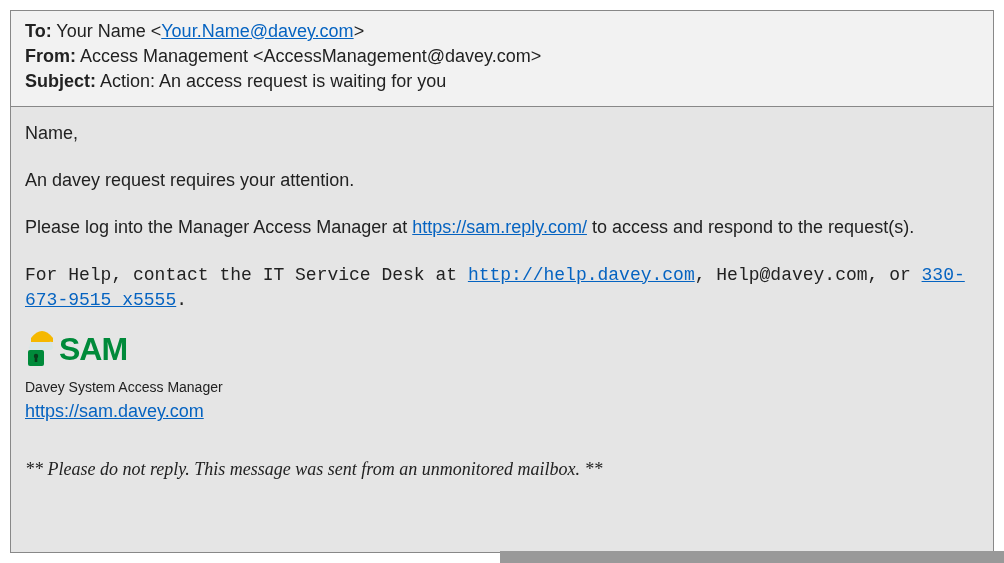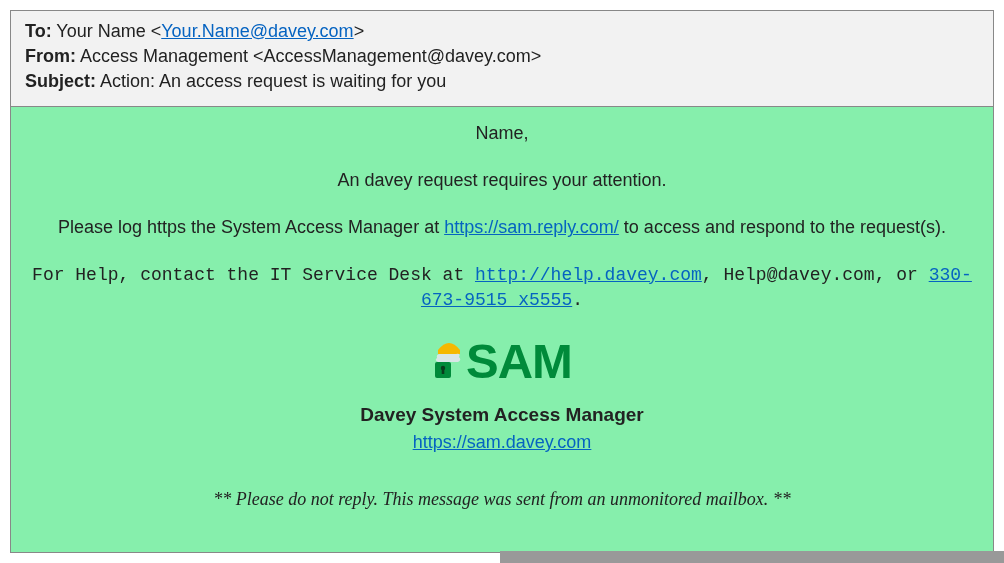--- a/index.html
+++ b/index.html
@@ -12,21 +12,21 @@
     font-size: 18px;
     color: #222;
     background: #fff;
     width: 1004px;
     height: 563px;
     position: relative;
   }
   .email-container {
     border: 1px solid #888;
     margin: 10px;
-    background: #86efac;
+    background: #e5e5e5;
     position: relative;
     height: 543px;
     overflow: hidden;
   }
   .email-header {
     background: #f2f2f2;
     border-bottom: 1px solid #888;
     padding: 6px 14px 10px 14px;
   }
   .header-line {
@@ -37,45 +37,44 @@
     font-weight: bold;
   }
   .link {
     color: #0563c1;
     text-decoration: underline;
     cursor: pointer;
   }
   .email-body {
     padding: 14px 14px 10px 14px;
     line-height: 1.4;
-    text-align: center;
   }
   .body-para {
     margin-bottom: 22px;
     font-size: 18px;
   }
   .body-para.last {
     margin-bottom: 14px;
     font-family: Liberation Mono, monospace;
   }
   .sam-logo {
     display: inline-flex;
     align-items: center;
     margin-bottom: 6px;
   }
   .sam-text {
     font-family: "Arial Black", Arial, sans-serif;
     font-weight: 900;
-    font-size: 49px;
+    font-size: 32px;
     color: #008a3a;
     letter-spacing: -1px;
   }
   .sig-name {
-    font-weight: bold;
-    font-size: 19px;
+    font-weight: normal;
+    font-size: 14px;
     margin-bottom: 2px;
   }
   .sig-link {
     font-size: 18px;
     margin-bottom: 32px;
   }
   .footer-note {
     font-style: italic;
     font-size: 18px;
     font-family: Liberation Serif, serif;
@@ -106,21 +105,21 @@
     <div class="header-line">
       <span class="header-label">Subject:</span>
       <span>Action: An access request is waiting for you</span>
     </div>
   </div>
 
   <div class="email-body">
     <p class="body-para">Name,</p>
     <p class="body-para">An davey request requires your attention.</p>
     <p class="body-para">
-      <span>Please log https the System Access Manager at </span><span class="link">https://sam.reply.com/</span><span> to access and respond to the request(s).</span>
+      <span>Please log into the Manager Access Manager at </span><span class="link">https://sam.reply.com/</span><span> to access and respond to the request(s).</span>
     </p>
     <p class="body-para last">
       <span>For Help, contact the IT Service Desk at </span><span class="link">http://help.davey.com</span><span>, Help@davey.com, or </span><span class="link">330-673-9515 x5555</span><span>.</span>
     </p>
 
     <div class="sam-logo">
       <svg width="34" height="42" viewBox="0 0 34 42">
 
         <path d="M6 10 Q17 -4 28 10 L28 14 L6 14 Z" fill="#f5b800"></path>
 

